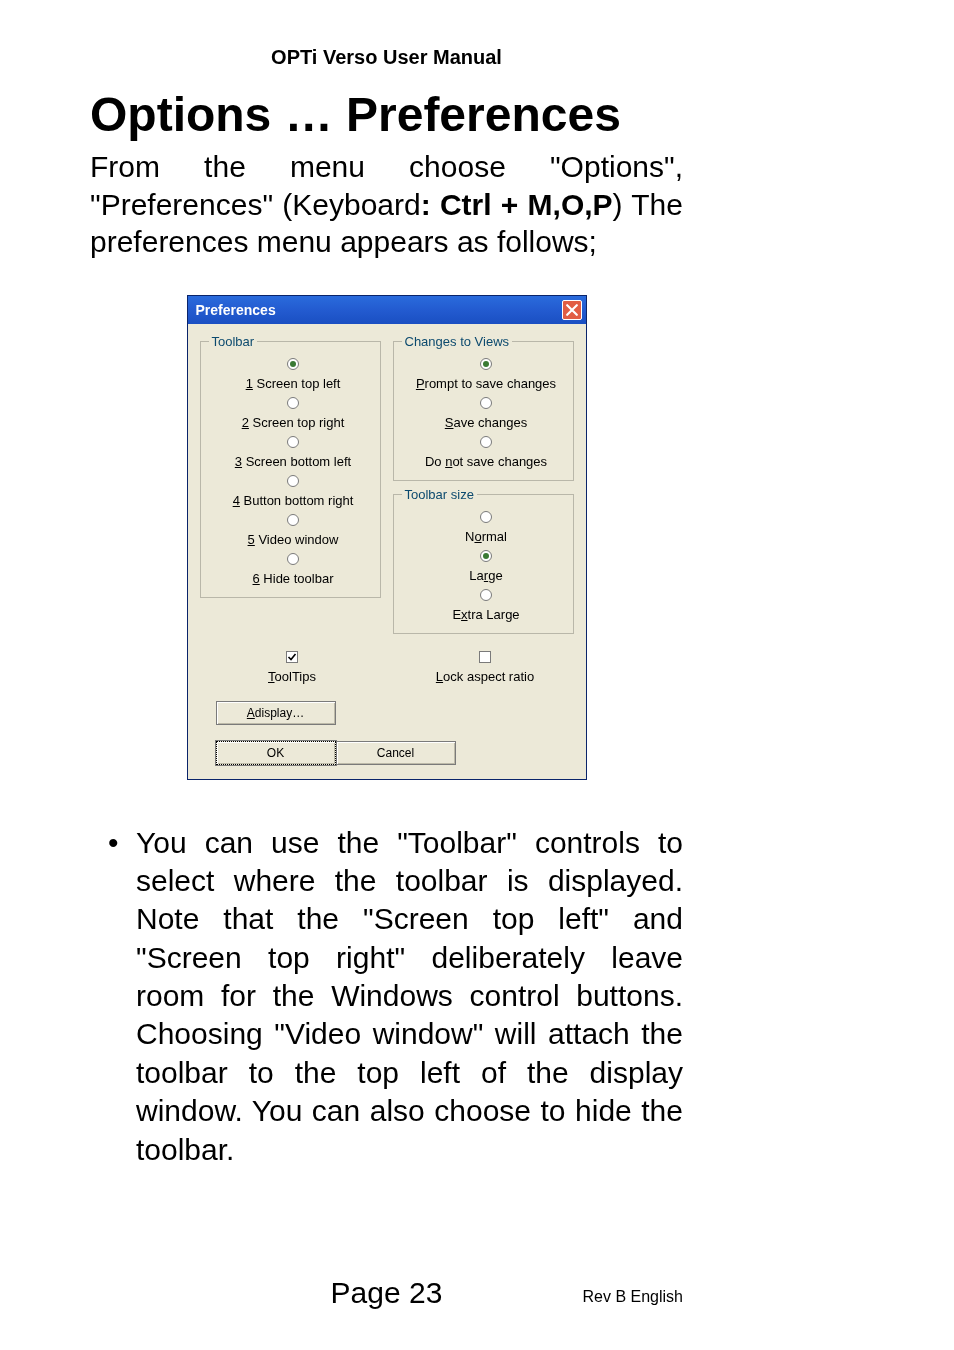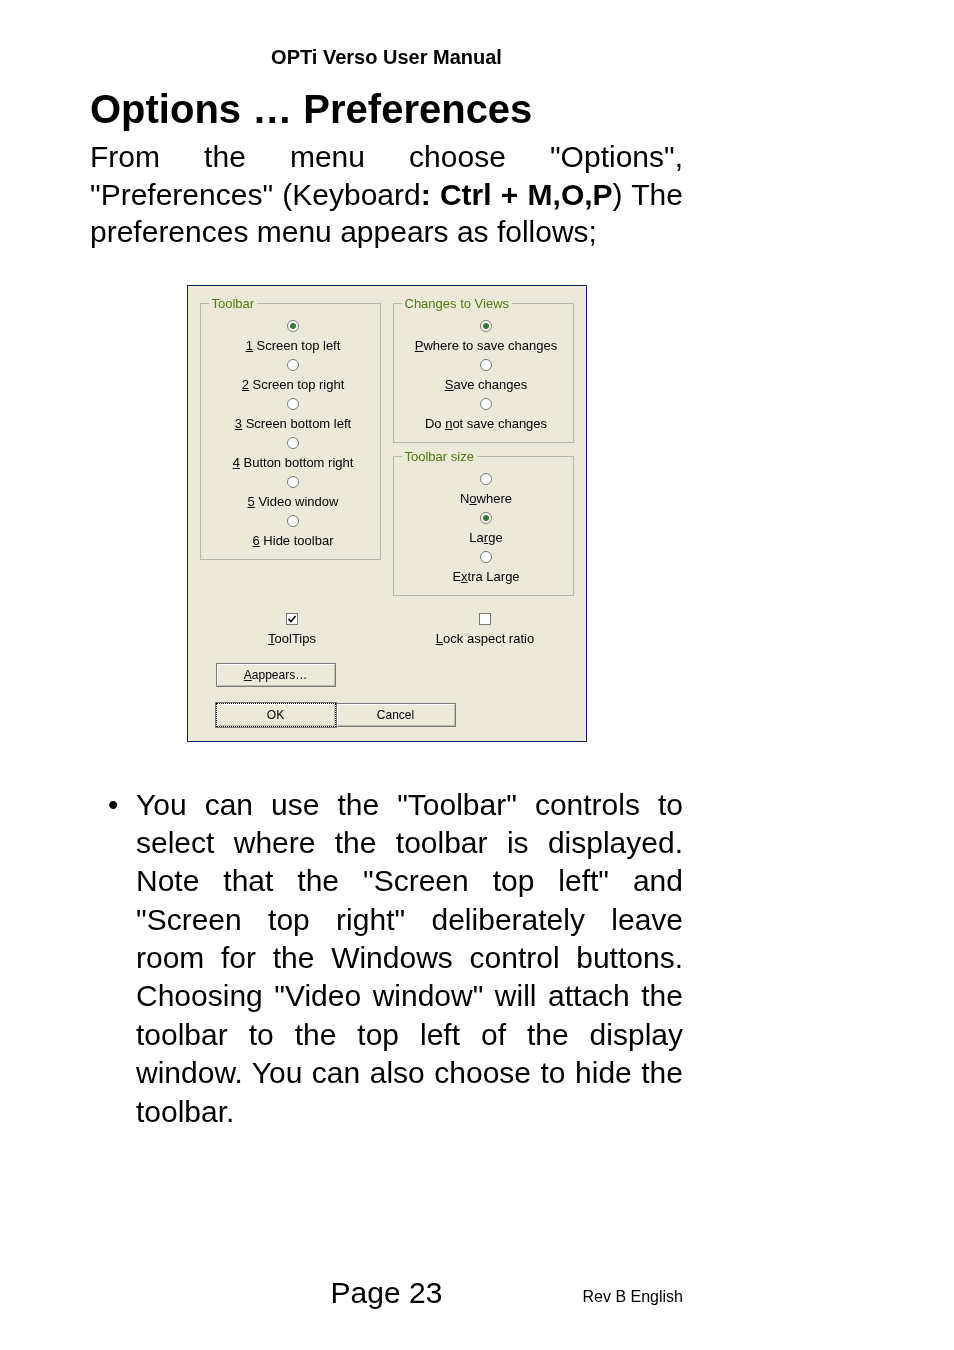--- a/index.html
+++ b/index.html
@@ -1,33 +1,33 @@
 <!DOCTYPE html>
 <html><head>
 <meta charset="utf-8">
 <style>
   * { box-sizing: border-box; margin: 0; padding: 0; }
   html, body { width: 954px; height: 1350px; background: #ffffff; font-family: Verdana, Geneva, sans-serif; color: #000; }
   .page { width: 773px; height: 1350px; position: relative; padding: 46px 90px 4px 90px; }
   .header { text-align: center; font-weight: bold; font-size: 20px; margin-bottom: 18px; }
-  .h1 { font-weight: bold; font-size: 40px; margin-bottom: 6px; }
+  .h1 { font-weight: bold; font-size: 48px; margin-bottom: 6px; }
   .body-text { font-size: 30px; line-height: 1.25; text-align: justify; }
   .bold { font-weight: bold; }
   .dialog-wrap { display: flex; justify-content: center; margin: 34px 0 44px 0; }
   .dialog { width: 400px; background: #ece9d8; border: 1px solid #0a246a; font-family: Tahoma, sans-serif; font-size: 13px; }
   .titlebar { height: 28px; background: linear-gradient(to bottom, #2a6bdc 0%, #235bd0 50%, #1a4fc2 100%); color: #fff; font-weight: bold; padding: 0 4px 0 8px; display: flex; align-items: center; justify-content: space-between; }
   .titlebar-text { font-size: 14px; }
   .close-btn { width: 20px; height: 20px; background: #e25d43; border: 1px solid #ffffff; border-radius: 2px; display: flex; align-items: center; justify-content: center; }
   .close-btn svg { width: 12px; height: 12px; }
   .dialog-body { padding: 10px 12px 14px 12px; }
   .columns { display: flex; gap: 12px; }
   .col-left { flex: 1; }
   .col-right { flex: 1; }
   fieldset { border: 1px solid #b9b7a9; padding: 6px 8px 8px 8px; margin-bottom: 6px; }
-  legend { padding: 0 3px; font-size: 13px; color: #4d7c0f; }
+  legend { padding: 0 3px; font-size: 13px; color: #0c4a6e; }
   .radio-row, .check-row { display: flex; align-items: center; gap: 6px; padding: 3px 0 3px 6px; font-size: 13px; flex-direction: column; }
   .radio { width: 12px; height: 12px; border-radius: 50%; border: 1px solid #7a7a7a; background: #fff; display: inline-flex; align-items: center; justify-content: center; flex-shrink: 0; }
   .radio.selected::after { content: ""; width: 6px; height: 6px; border-radius: 50%; background: #3a7a34; }
   .checkbox { width: 12px; height: 12px; border: 1px solid #7a7a7a; background: #fff; display: inline-flex; align-items: center; justify-content: center; flex-shrink: 0; }
   .checkbox.checked svg { width: 10px; height: 10px; }
   .u { text-decoration: underline; }
   .row-controls { display: flex; gap: 12px; margin-top: 8px; }
   .row-controls > div { flex: 1; }
   .check-row.standalone { padding-left: 4px; }
   .btn-row { display: flex; flex-direction: column; gap: 8px; align-items: flex-start; margin-top: 14px; }
@@ -48,20 +48,28 @@
   <div class="header">OPTi Verso User Manual</div>
 
   <div class="h1">Options … Preferences</div>
 
   <div class="body-text">
     <span>From the menu choose "Options", "Preferences" (Keyboard</span><span class="bold">: Ctrl + M,O,P</span><span>) The preferences menu appears as follows;</span>
   </div>
 
   <div class="dialog-wrap">
     <div class="dialog">
+      <div class="titlebar">
+        <span class="titlebar-text">Preferences</span>
+        <span class="close-btn">
+          <svg viewBox="0 0 10 10">
+              <path d="M1 1 L9 9 M9 1 L1 9" stroke="#fff" stroke-width="1.8" stroke-linecap="round"></path>
+            </svg>
+        </span>
+      </div>
       <div class="dialog-body">
         <div class="columns">
           <div class="col-left">
             <fieldset>
               <legend>Toolbar</legend>
               <div class="radio-row">
                   <span class="radio selected"></span>
                   <span><span class="u">1</span><span> Screen top left</span></span>
                 </div>
               <div class="radio-row">
@@ -84,36 +92,36 @@
                   <span class="radio"></span>
                   <span><span class="u">6</span><span> Hide toolbar</span></span>
                 </div>
             </fieldset>
           </div>
           <div class="col-right">
             <fieldset>
               <legend>Changes to Views</legend>
               <div class="radio-row">
                   <span class="radio selected"></span>
-                  <span><span class="u">P</span><span>where to save changes</span></span>
+                  <span><span class="u">P</span><span>rompt to save changes</span></span>
                 </div>
               <div class="radio-row">
                   <span class="radio"></span>
                   <span><span class="u">S</span><span>ave changes</span></span>
                 </div>
               <div class="radio-row">
                   <span class="radio"></span>
                   <span><span>Do </span><span class="u">n</span><span>ot save changes</span></span>
                 </div>
             </fieldset>
             <fieldset>
               <legend>Toolbar size</legend>
               <div class="radio-row">
                   <span class="radio"></span>
-                  <span><span>N</span><span class="u">o</span><span>where</span></span>
+                  <span><span>N</span><span class="u">o</span><span>rmal</span></span>
                 </div>
               <div class="radio-row">
                   <span class="radio selected"></span>
                   <span><span>La</span><span class="u">r</span><span>ge</span></span>
                 </div>
               <div class="radio-row">
                   <span class="radio"></span>
                   <span><span>E</span><span class="u">x</span><span>tra Large</span></span>
                 </div>
             </fieldset>
@@ -130,21 +138,21 @@
             <span><span class="u">T</span><span>oolTips</span></span>
           </div>
           <div class="check-row standalone">
             <span class="checkbox"></span>
             <span><span class="u">L</span><span>ock aspect ratio</span></span>
           </div>
         </div>
 
         <div class="btn-row">
           <div style="padding-left: 16px;">
-            <div class="winbtn"><span class="u">A</span><span>appears…</span></div>
+            <div class="winbtn"><span class="u">A</span><span>display…</span></div>
           </div>
           <div class="bottom-btns" style="padding-left: 16px;">
             <div class="winbtn focus">OK</div>
             <div class="winbtn">Cancel</div>
           </div>
         </div>
       </div>
     </div>
   </div>
 

